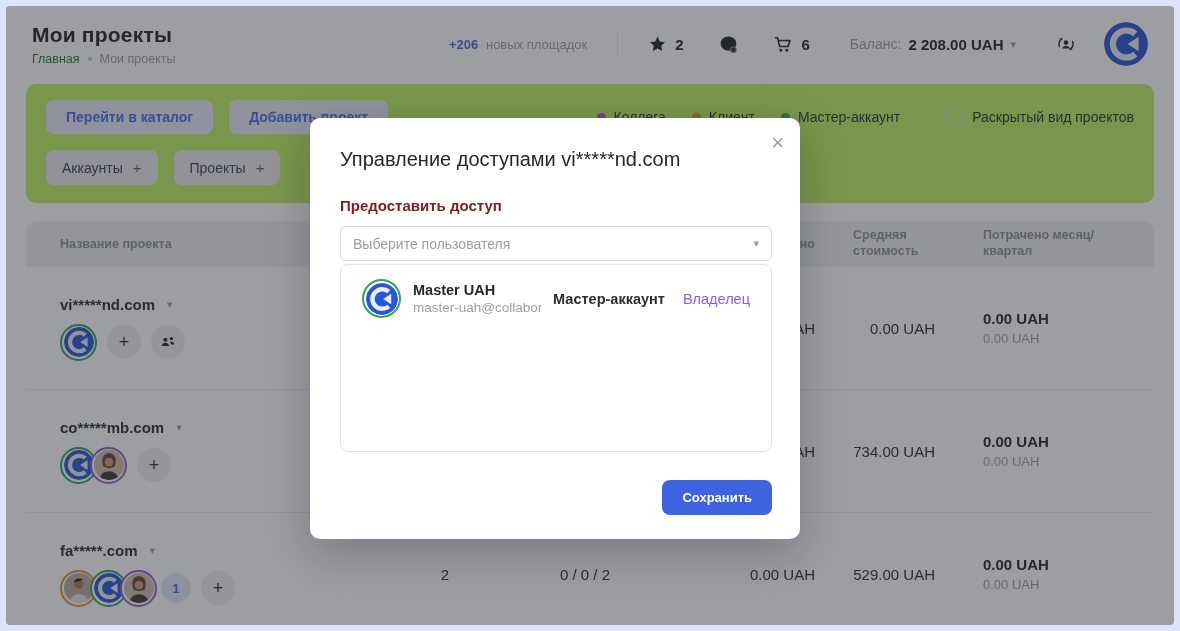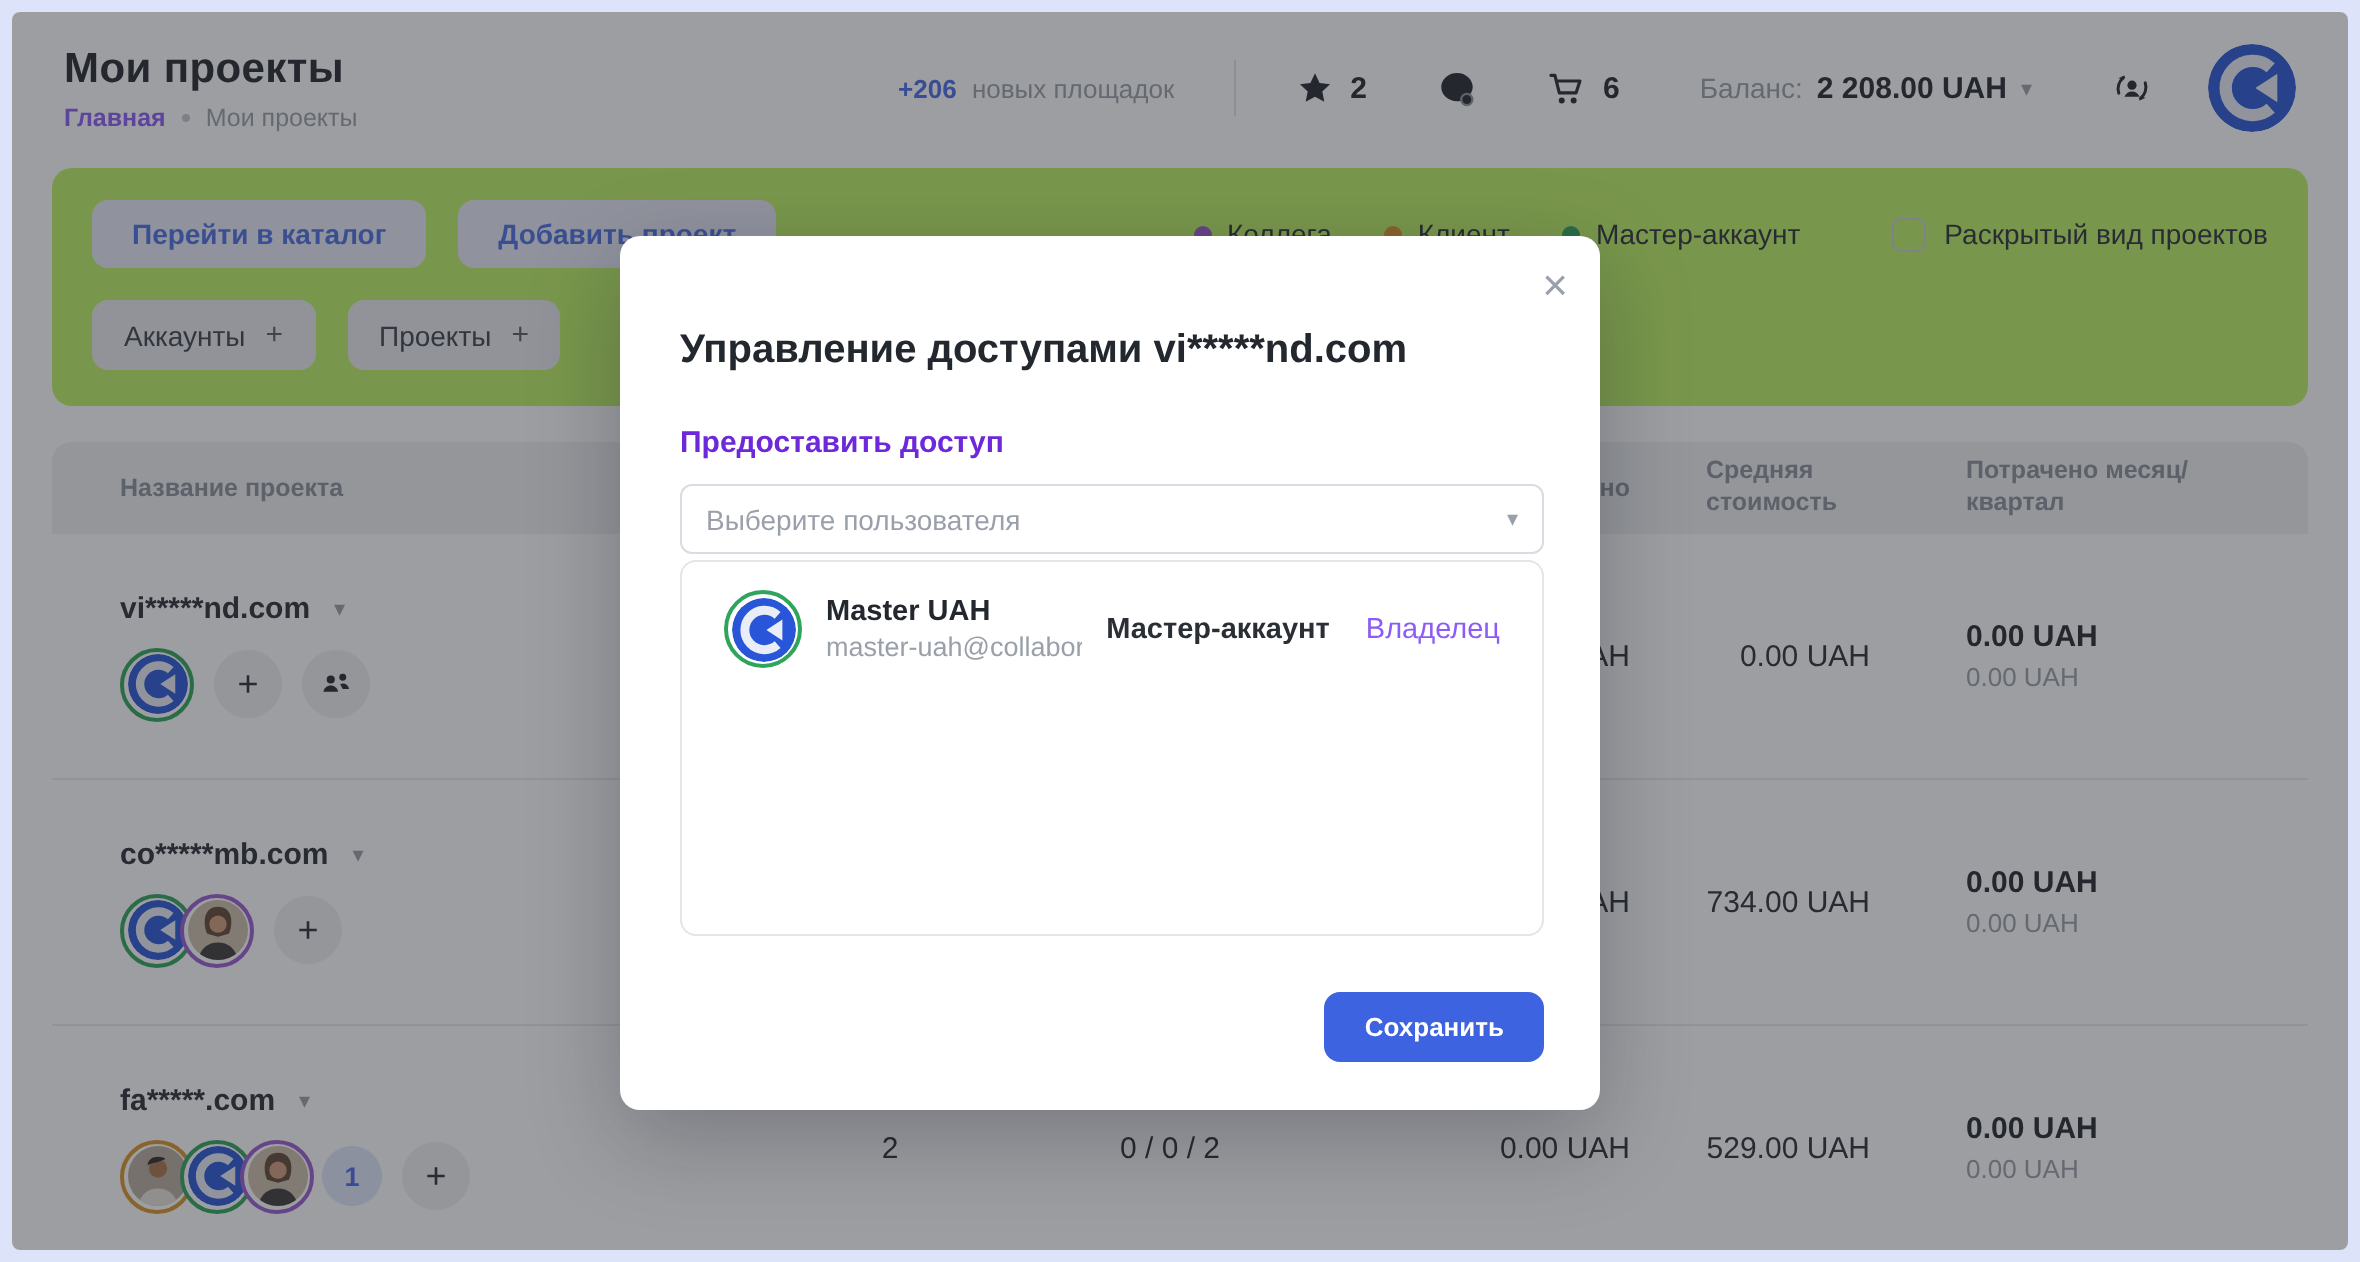--- a/index.html
+++ b/index.html
@@ -5,21 +5,21 @@
   * { margin:0; padding:0; box-sizing:border-box; }
   html,body { width:1180px; height:631px; }
   body { background:#dde3f8; font-family:"Liberation Sans","DejaVu Sans",sans-serif; position:relative; overflow:hidden; }
   .page { position:absolute; inset:6px; background:#ffffff; border-radius:4px; overflow:hidden; }
 
   
   .topbar { display:flex; align-items:center; padding:14px 26px 10px 26px; height:72px; }
   .titles { min-width:300px; }
   .page-title { font-size:21px; font-weight:700; color:#23272e; letter-spacing:.2px; }
   .breadcrumb { margin-top:5px; font-size:12.5px; display:flex; align-items:center; gap:8px; }
-  .bc-home { color:#8b5cf6; font-weight:700; cursor:pointer; }
+  .bc-home { color:#15803d; font-weight:400; cursor:pointer; }
   .bc-sep { width:4px; height:4px; border-radius:50%; background:#c3c8d1; display:inline-block; }
   .bc-cur { color:#9aa0aa; }
   .spacer { flex:1; }
   .new-sites { font-size:13px; color:#9aa0aa; white-space:nowrap; cursor:pointer; }
   .ns-count { color:#4a6be8; font-weight:600; margin-right:4px; }
   .vdiv { width:1px; height:28px; background:#e0e3ea; margin:0 30px; }
   .hgroup { display:flex; align-items:center; gap:8px; cursor:pointer; }
   .hgroup + .hgroup { margin-left:34px; }
   .hcount { font-size:15px; font-weight:700; color:#23272e; }
   .icon-svg { display:block; }
@@ -71,22 +71,22 @@
   .cproposed, .cavg { text-align:right; font-size:15px; color:#2a2e35; }
   .cspent { padding-left:48px; }
   .sp-main { font-size:15px; font-weight:700; color:#23272e; }
   .sp-sub { font-size:13px; color:#9aa0aa; margin-top:4px; }
   .bal-badge { display:inline-block; margin-top:7px; background:#F3E3B4; color:#5C5344; font-size:13.5px; font-weight:600; padding:4px 10px; border-radius:6px; }
 
   
   .overlay { position:absolute; inset:0; background:rgba(38,41,46,.45); z-index:50; }
   .modal { position:absolute; left:304px; top:112px; width:490px; background:#fff; border-radius:10px; z-index:60; padding:26px 28px 24px 30px; box-shadow:0 14px 45px rgba(10,15,30,.25); }
   .m-close { position:absolute; top:14px; right:16px; background:none; border:none; color:#9aa0aa; font-size:22px; line-height:1; cursor:pointer; font-family:inherit; }
-  .m-title { font-size:20px; font-weight:700; color:#23272e; margin-top:20px; }
-  .m-label { font-size:15px; font-weight:600; color:#6d28d9; margin-top:26px; }
+  .m-title { font-size:20px; font-weight:400; color:#23272e; margin-top:4px; }
+  .m-label { font-size:15px; font-weight:600; color:#7f1d1d; margin-top:26px; }
   .m-select { margin-top:12px; height:35px; border:1px solid #d9dce3; border-radius:6px; display:flex; align-items:center; padding:0 12px; cursor:pointer; justify-content:space-between; }
   .m-select .ph { font-size:14px; color:#9aa0aa; }
   .user-card { margin-top:3px; height:188px; border:1px solid #e2e5ea; border-radius:8px; padding:14px 21px; overflow:hidden; }
   .user-row { display:flex; align-items:center; gap:12px; }
   .u-av { width:32px; height:32px; border-radius:50%; overflow:hidden; display:block; }
   .u-col { flex:1; min-width:0; }
   .u-name { font-size:14.5px; font-weight:700; color:#23272e; }
   .u-email { font-size:13.5px; color:#9aa0aa; margin-top:2px; white-space:nowrap; overflow:hidden; }
   .u-role { font-size:14.5px; font-weight:600; color:#2a2e35; margin-right:6px; }
   .u-perm { font-size:14.5px; color:#8b5cf6; }

